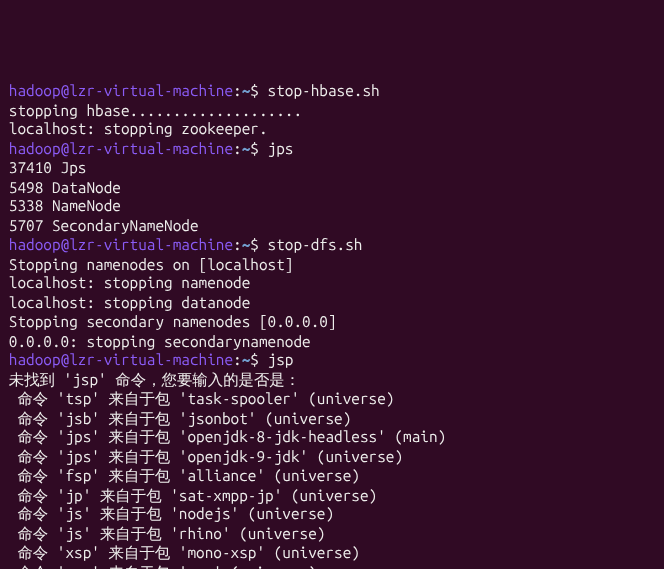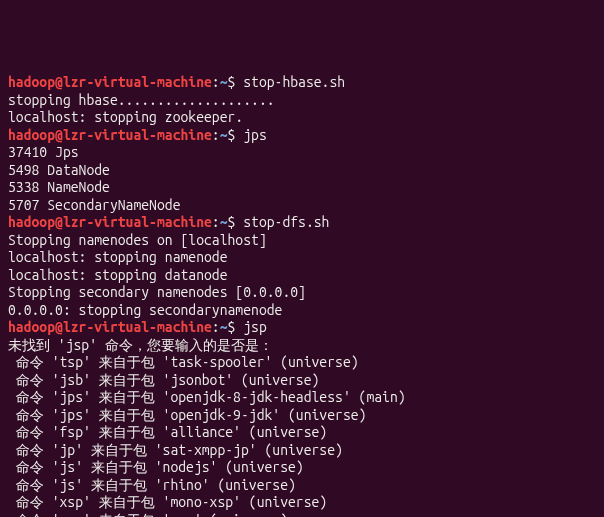--- a/index.html
+++ b/index.html
@@ -7,21 +7,21 @@
     padding: 4px 8px;
     background: #300a24;
     color: #ffffff;
     font-family: "Ubuntu Mono", "DejaVu Sans Mono", Consolas, monospace;
     font-size: 14px;
     line-height: 1.25;
     white-space: pre;
     width: 604px;
     box-sizing: border-box;
   }
-  .user { color: #ef4444; font-weight: bold; }
+  .user { color: #8b5cf6; font-weight: normal; }
   .path { color: #729fcf; font-weight: bold; }
   .plain { color: #eeeeec; }
   .line { display: block; }
 </style>
 </head>
 <body>
 
 
 
 <div id="terminal"><span class="line"><span class="user">hadoop@lzr-virtual-machine</span><span class="plain">:</span><span class="path">~</span><span class="plain">$ </span><span class="plain">stop-hbase.sh</span></span><span class="line plain">stopping hbase....................</span><span class="line plain">localhost: stopping zookeeper.</span><span class="line"><span class="user">hadoop@lzr-virtual-machine</span><span class="plain">:</span><span class="path">~</span><span class="plain">$ </span><span class="plain">jps</span></span><span class="line plain">37410 Jps</span><span class="line plain">5498 DataNode</span><span class="line plain">5338 NameNode</span><span class="line plain">5707 SecondaryNameNode</span><span class="line"><span class="user">hadoop@lzr-virtual-machine</span><span class="plain">:</span><span class="path">~</span><span class="plain">$ </span><span class="plain">stop-dfs.sh</span></span><span class="line plain">Stopping namenodes on [localhost]</span><span class="line plain">localhost: stopping namenode</span><span class="line plain">localhost: stopping datanode</span><span class="line plain">Stopping secondary namenodes [0.0.0.0]</span><span class="line plain">0.0.0.0: stopping secondarynamenode</span><span class="line"><span class="user">hadoop@lzr-virtual-machine</span><span class="plain">:</span><span class="path">~</span><span class="plain">$ </span><span class="plain">jsp</span></span><span class="line plain">未找到 'jsp' 命令，您要输入的是否是：</span><span class="line plain"> 命令 'tsp' 来自于包 'task-spooler' (universe)</span><span class="line plain"> 命令 'jsb' 来自于包 'jsonbot' (universe)</span><span class="line plain"> 命令 'jps' 来自于包 'openjdk-8-jdk-headless' (main)</span><span class="line plain"> 命令 'jps' 来自于包 'openjdk-9-jdk' (universe)</span><span class="line plain"> 命令 'fsp' 来自于包 'alliance' (universe)</span><span class="line plain"> 命令 'jp' 来自于包 'sat-xmpp-jp' (universe)</span><span class="line plain"> 命令 'js' 来自于包 'nodejs' (universe)</span><span class="line plain"> 命令 'js' 来自于包 'rhino' (universe)</span><span class="line plain"> 命令 'xsp' 来自于包 'mono-xsp' (universe)</span><span class="line plain"> 命令 'asp' 来自于包 'asp' (universe)</span></div>

